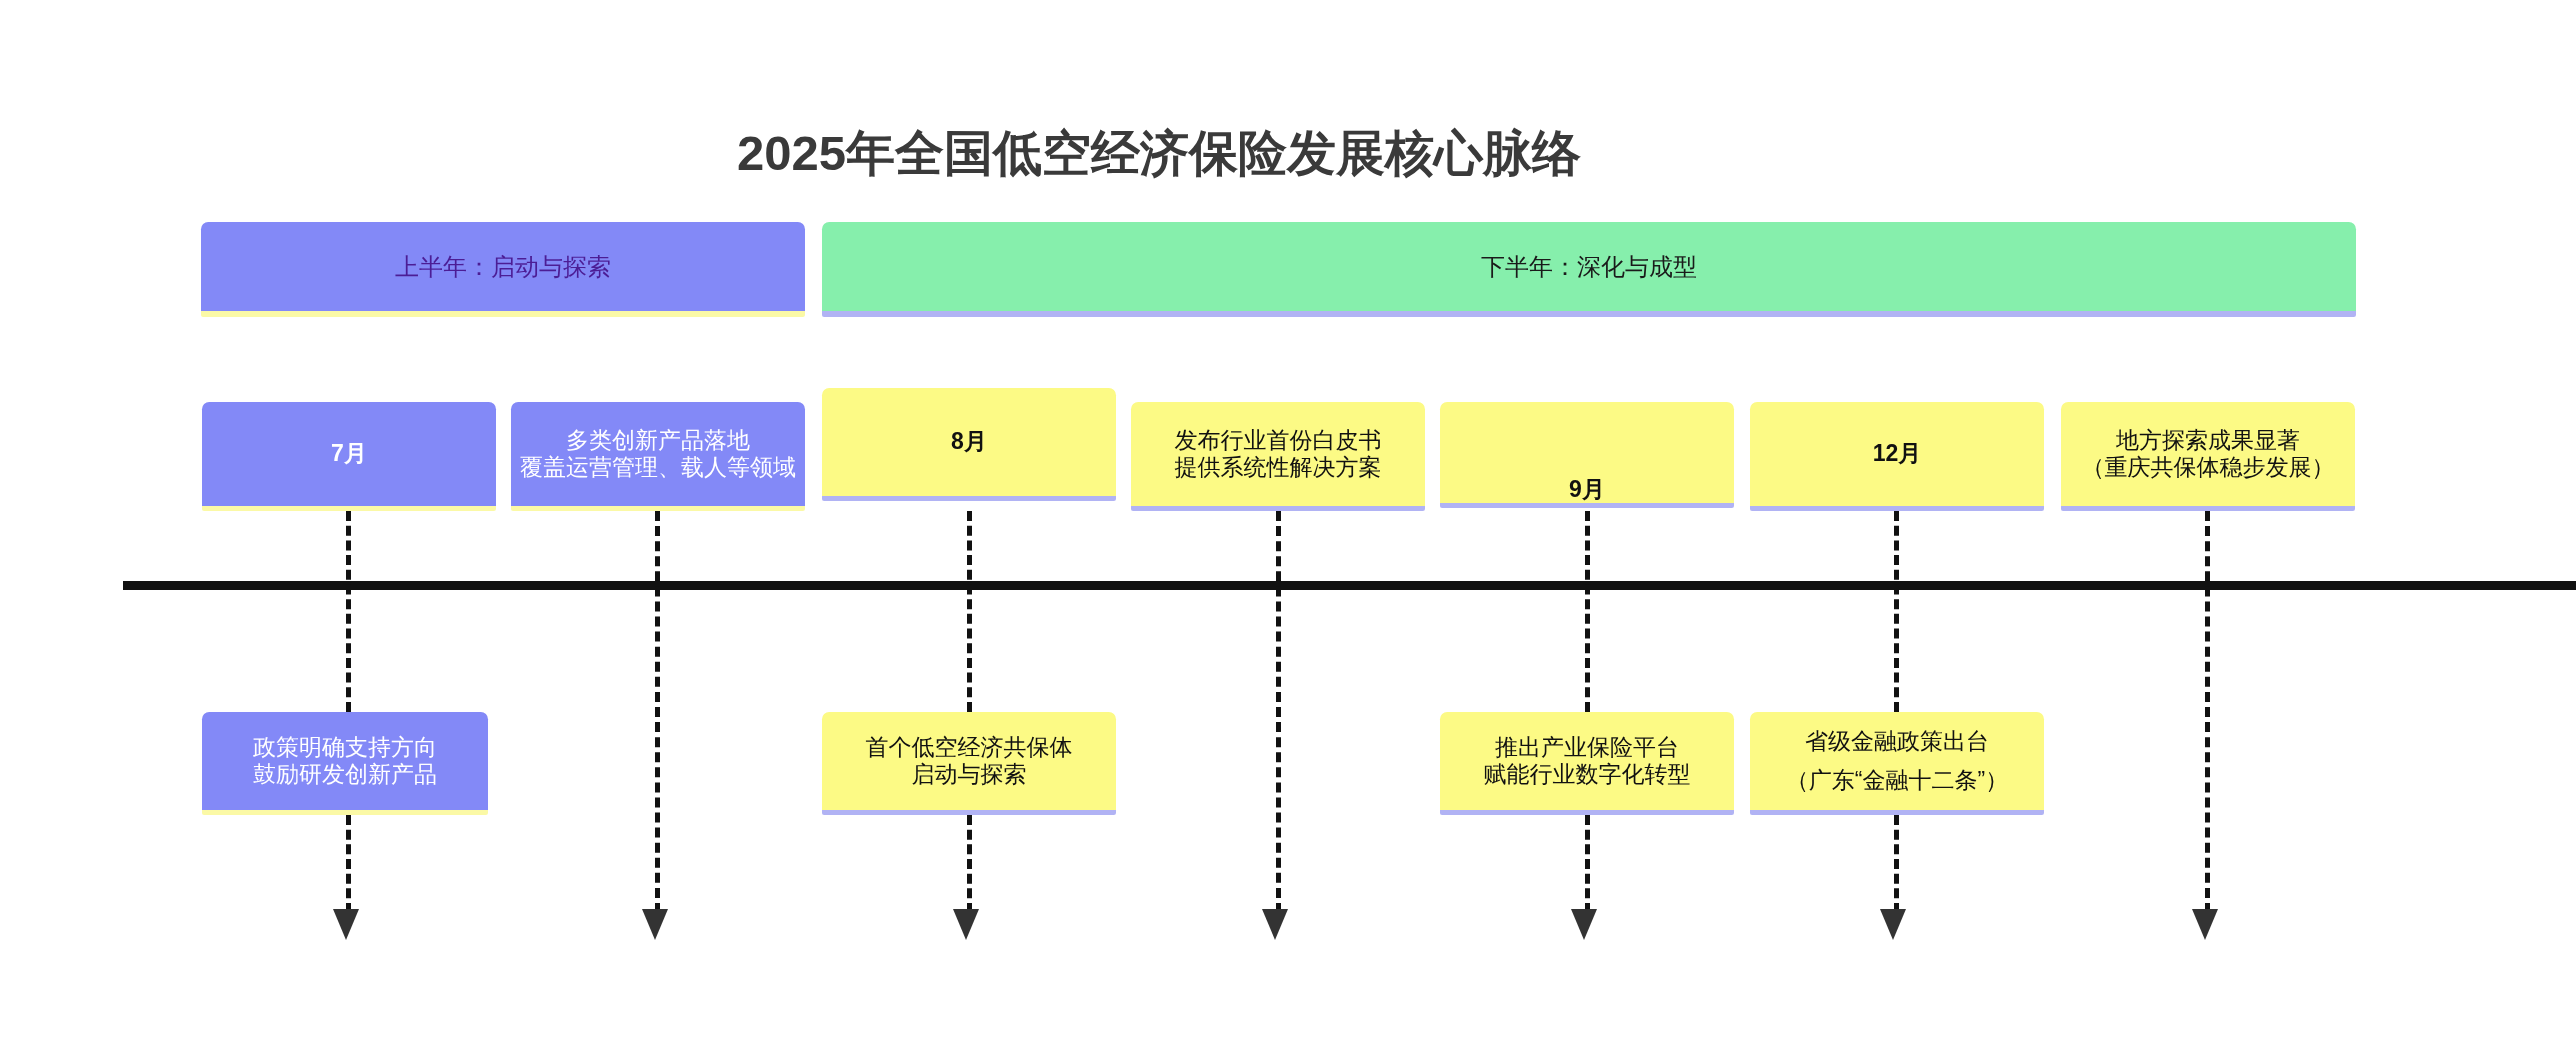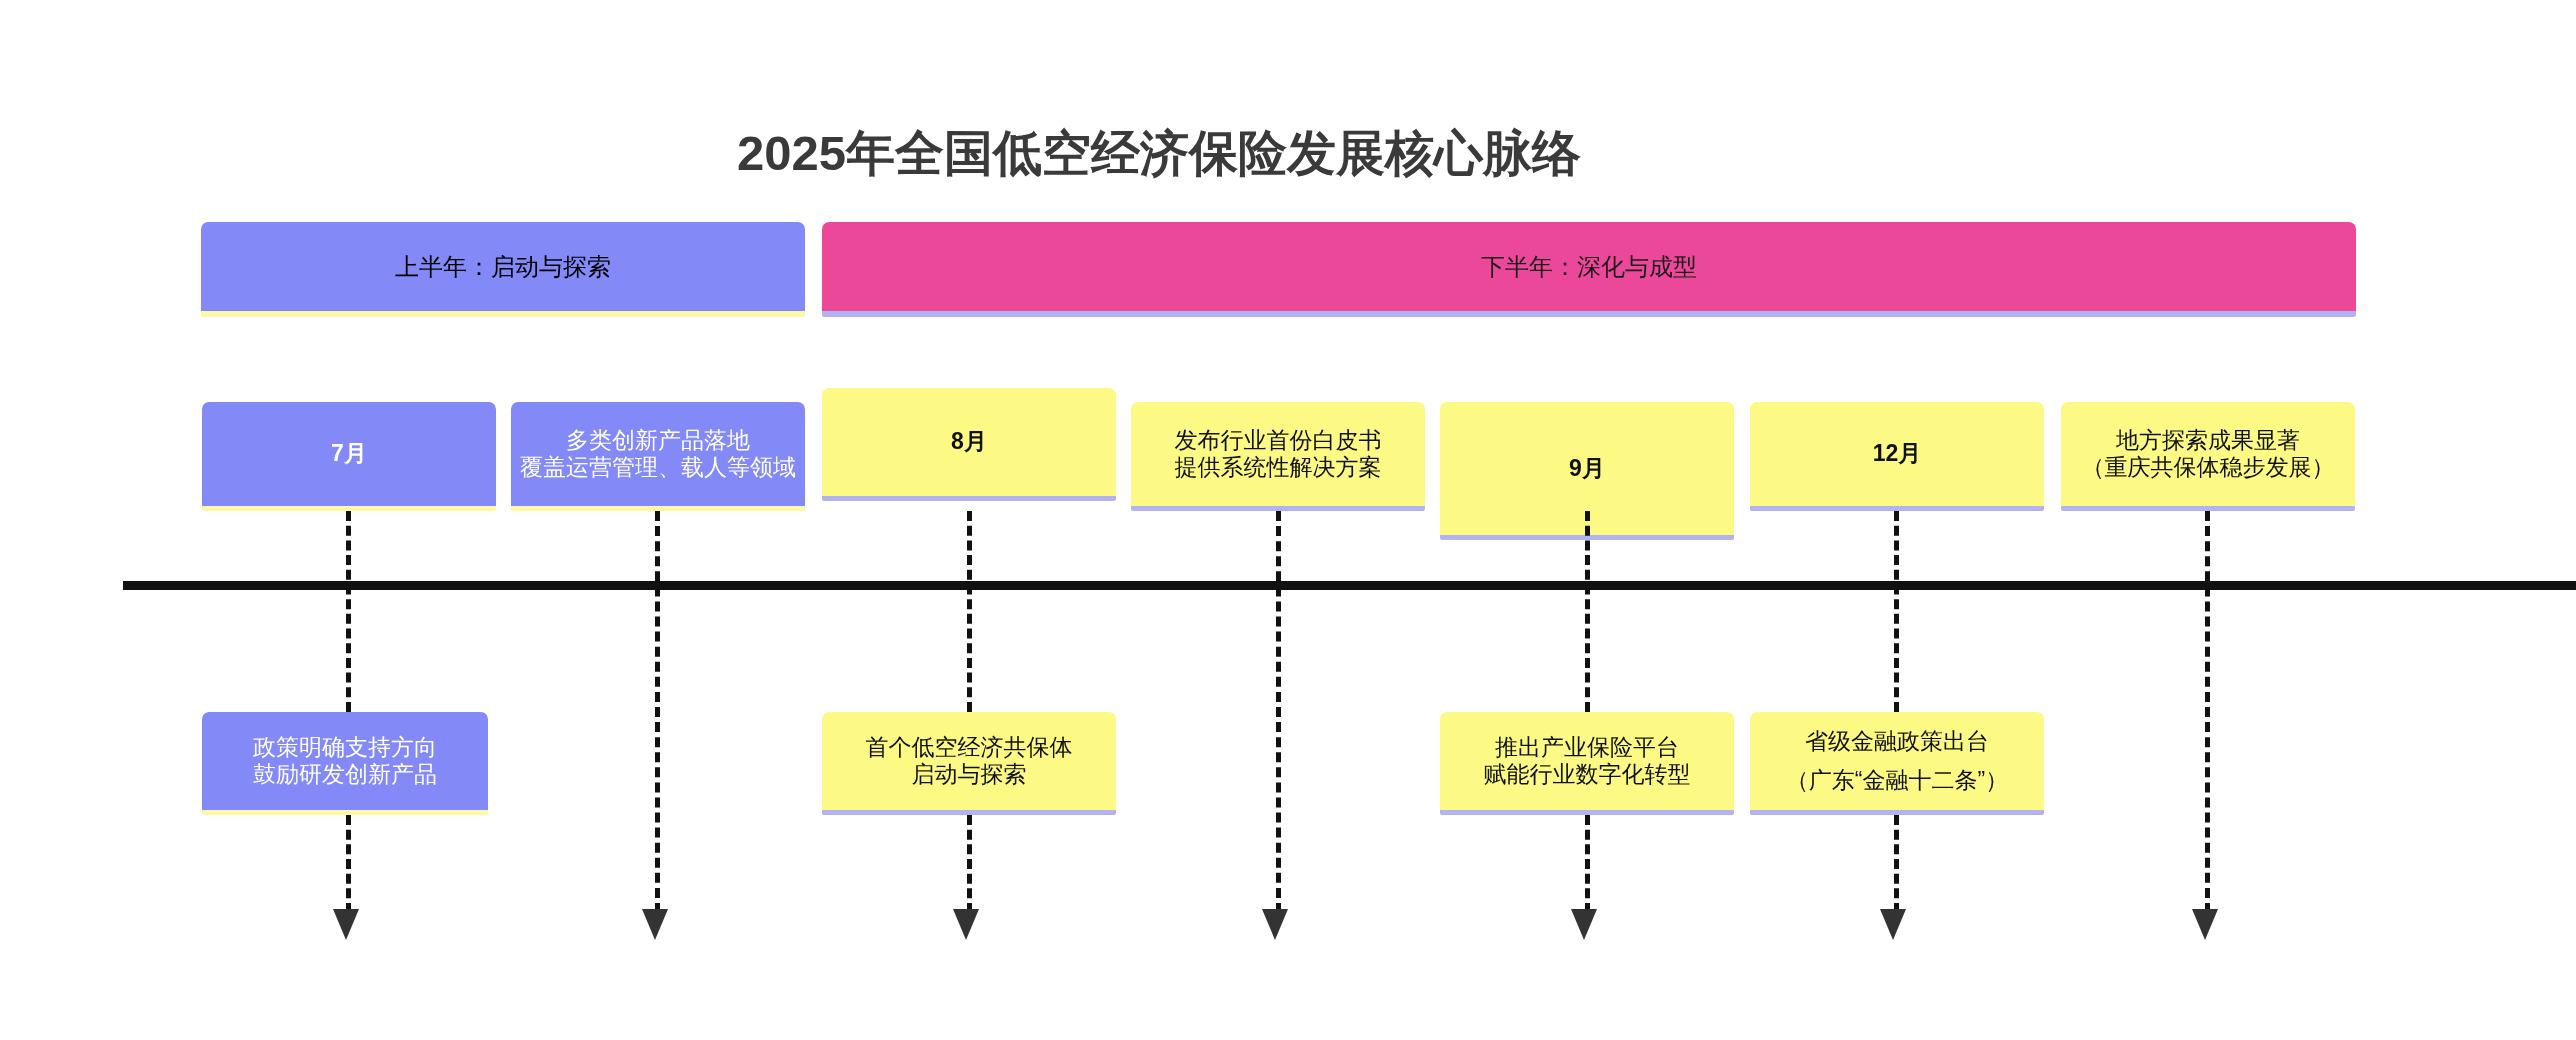--- a/index.html
+++ b/index.html
@@ -29,26 +29,26 @@
     box-sizing:border-box;
     border-radius:7.2px 7.2px 2.1px 2.1px;
     display:flex;
     align-items:center;
     justify-content:center;
     text-align:center;
     line-height:1.25;
   }
   .phase-purple{
     background:#8389f7;
-    color:#000000;
+    color:#4c1d95;
     border-bottom:6.2px solid #fbf9a6;
     font-size:24px;
   }
   .phase-yellow{
-    background:#ec4899;
+    background:#86efac;
     color:#1a1a1a;
     border-bottom:6.2px solid #b1b3f4;
     font-size:24px;
   }
 
   
   .mbox{
     position:absolute;
     box-sizing:border-box;
     border-radius:7.2px 7.2px 2.1px 2.1px;
@@ -123,21 +123,21 @@
 
   <div class="mbox m-yellow" style="left:822px;top:388px;width:294px;height:113px;">
     <span class="ln m-month">8月</span>
   </div>
 
   <div class="mbox m-yellow" style="left:1131px;top:402px;width:294px;height:109px;">
     <span class="ln m-desc">发布行业首份白皮书</span>
     <span class="ln m-desc">提供系统性解决方案</span>
   </div>
 
-  <div class="mbox m-yellow" style="left:1440px;top:402px;width:294px;height:138px;">
+  <div class="mbox m-yellow" style="left:1440px;top:402px;width:294px;height:106px;justify-content:flex-end;">
     <span class="ln m-month">9月</span>
   </div>
 
   <div class="mbox m-yellow" style="left:1750px;top:402px;width:294px;height:109px;">
     <span class="ln m-month">12月</span>
   </div>
 
   <div class="mbox m-yellow" style="left:2061px;top:402px;width:294px;height:109px;">
     <span class="ln m-desc">地方探索成果显著</span>
     <span class="ln m-desc">（重庆共保体稳步发展）</span>

